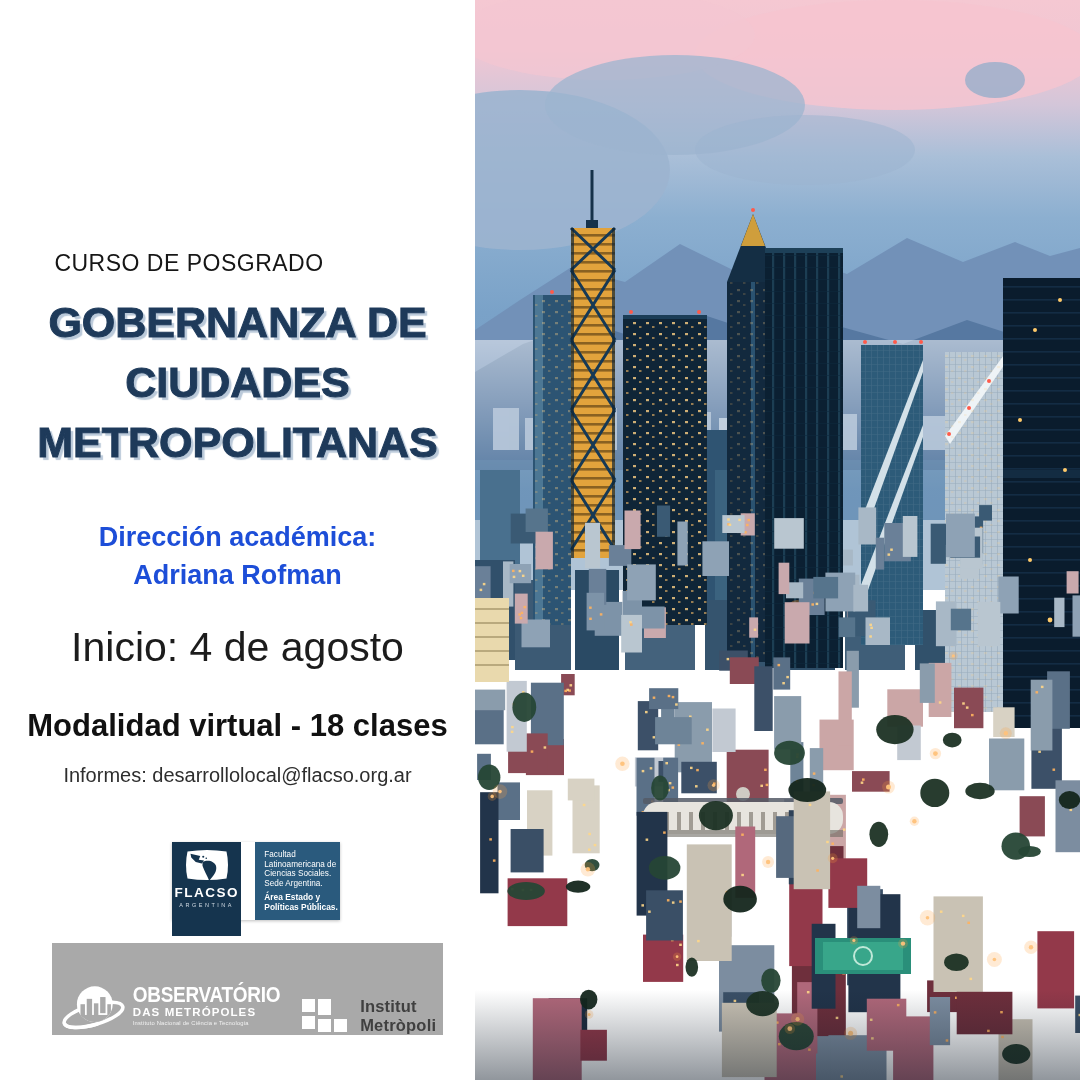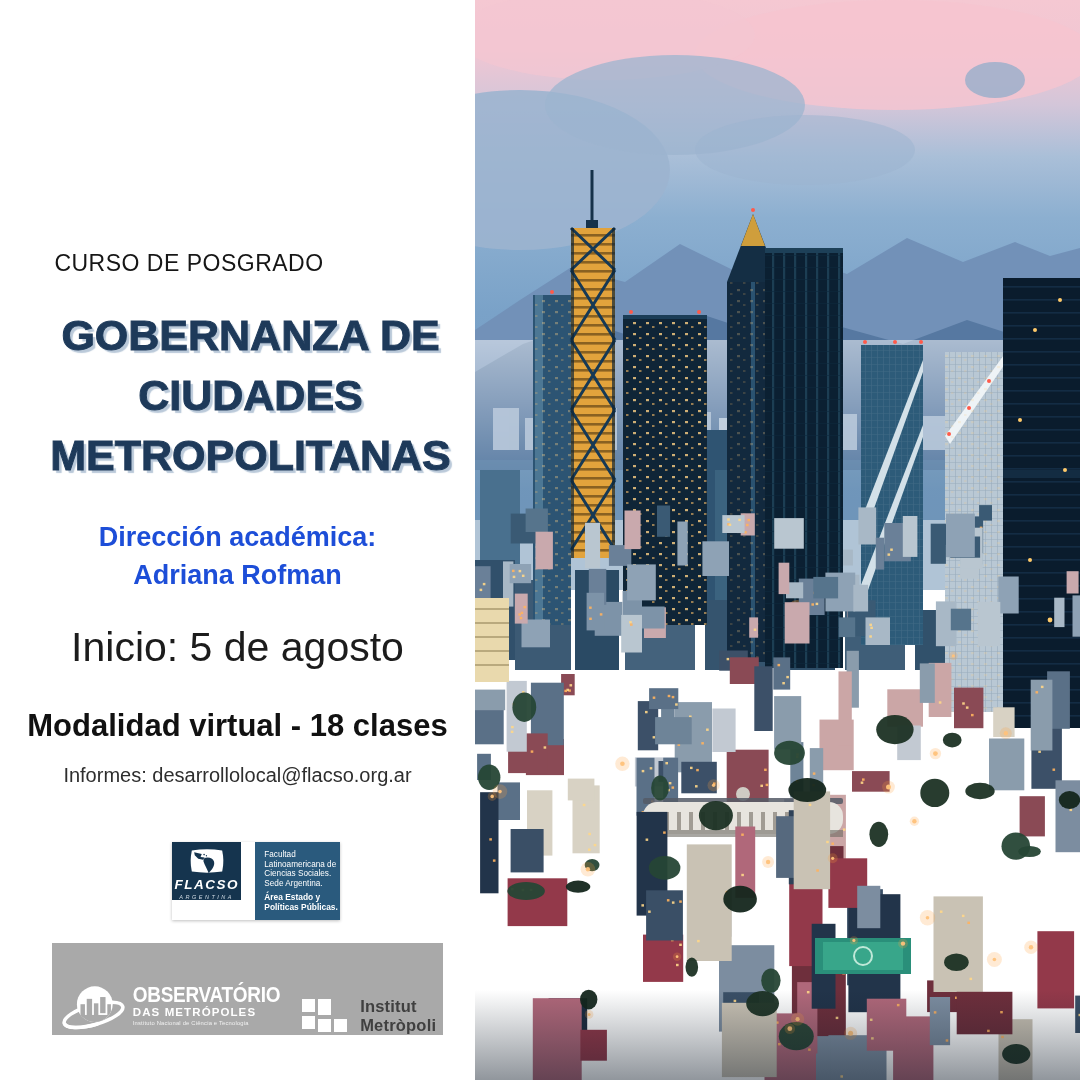--- a/index.html
+++ b/index.html
@@ -2,38 +2,38 @@
 <html><head>
 <meta charset="utf-8">
 <style>
   html,body{margin:0;padding:0;background:#ffffff;}
   .canvas{position:relative;width:1080px;height:1080px;overflow:hidden;background:#ffffff;
           font-family:"Liberation Sans","DejaVu Sans",sans-serif;}
   
   .left{position:absolute;left:0;top:0;width:475px;height:1080px;background:#ffffff;}
   .eyebrow{position:absolute;top:250px;left:0;width:378px;text-align:center;
            font-size:23px;font-weight:500;letter-spacing:.5px;color:#161616;}
-  .title{position:absolute;top:292px;left:0;width:475px;margin:13px;text-align:center;
+  .title{position:absolute;top:292px;left:0;width:475px;margin:0;text-align:center;
          font-size:43px;line-height:60px;font-weight:bold;color:#1e3a5a;
          -webkit-text-stroke:1px #1e3a5a;
          text-shadow:3px 3px 1px rgba(130,156,185,.55);}
   .title .tl{display:block;}
   .direction{position:absolute;top:518px;left:0;width:475px;text-align:center;
              font-size:27px;line-height:38px;font-weight:bold;color:#1d4ed8;}
   .start{position:absolute;top:624px;left:0;width:475px;text-align:center;
          font-size:41px;font-weight:400;color:#1c1c1c;}
   .modality{position:absolute;top:708px;left:0;width:475px;text-align:center;
             font-size:31px;font-weight:bold;color:#111111;}
   .contact{position:absolute;top:764px;left:0;width:475px;text-align:center;
            font-size:20px;color:#2e2e2e;}
   
   .flacso{position:absolute;top:842px;left:172px;width:168px;height:78px;display:flex;
           box-shadow:0 1px 3px rgba(0,0,0,.25);}
-  .flacso-left{width:76px;height:58px;background:#15344e;display:flex;flex-direction:column;
-               align-items:center;justify-content:flex-start;padding-top:5px;box-sizing:border-box;font-style:italic;}
+  .flacso-left{width:76px;height:94px;background:#15344e;display:flex;flex-direction:column;
+               align-items:center;justify-content:flex-start;padding-top:5px;box-sizing:border-box;}
   .flacso-left svg{display:block;}
   .flacso-acronym{color:#ffffff;font-weight:bold;font-size:13.5px;letter-spacing:1.5px;margin-top:2px;}
   .flacso-country{color:#cfd9e2;font-size:5.5px;letter-spacing:2.5px;margin-top:2px;}
   .flacso-right{width:92px;height:78px;background:#2a5a7d;margin-left:14px;box-sizing:border-box;
                 padding:8px 0 0 9px;color:#ffffff;}
   .flacso-line{font-size:8.2px;line-height:9.6px;}
   .flacso-bold{font-size:8.4px;line-height:9.8px;font-weight:bold;}
   .flacso-bold-group{margin-top:5px;}
   
   .bar{position:absolute;top:943px;left:52px;width:391px;height:92px;background:#a9a9a9;
@@ -69,21 +69,21 @@
       <span class="tl">GOBERNANZA DE</span>
       <span class="tl">CIUDADES</span>
       <span class="tl">METROPOLITANAS</span>
     </h1>
 
     <div class="direction">
       <div>Dirección académica:</div>
       <div>Adriana Rofman</div>
     </div>
 
-    <div class="start">Inicio: 5 de agosto</div>
+    <div class="start">Inicio: 4 de agosto</div>
     <div class="modality">Modalidad virtual - 18 clases</div>
     <div class="contact">Informes: desarrollolocal@flacso.org.ar</div>
 
     <div class="flacso">
       <div class="flacso-left">
         <svg width="46" height="36" viewBox="0 0 60 48">
           <path d="M4,6 Q30,2 56,6 Q60,24 56,42 Q30,46 4,42 Q0,24 4,6 Z" fill="#ffffff"></path>
           <path d="M8,9 L21,12 L19,17 L26,18 L23,22 L15,20 L9,14 Z" fill="#15344e"></path>
           <path d="M24,20 C31,16 40,19 42,25 C44,33 38,39 33,45 C30,38 26,31 24,25 Z" fill="#15344e"></path>
           <circle cx="25" cy="13" r="1.4" fill="#15344e"></circle>

